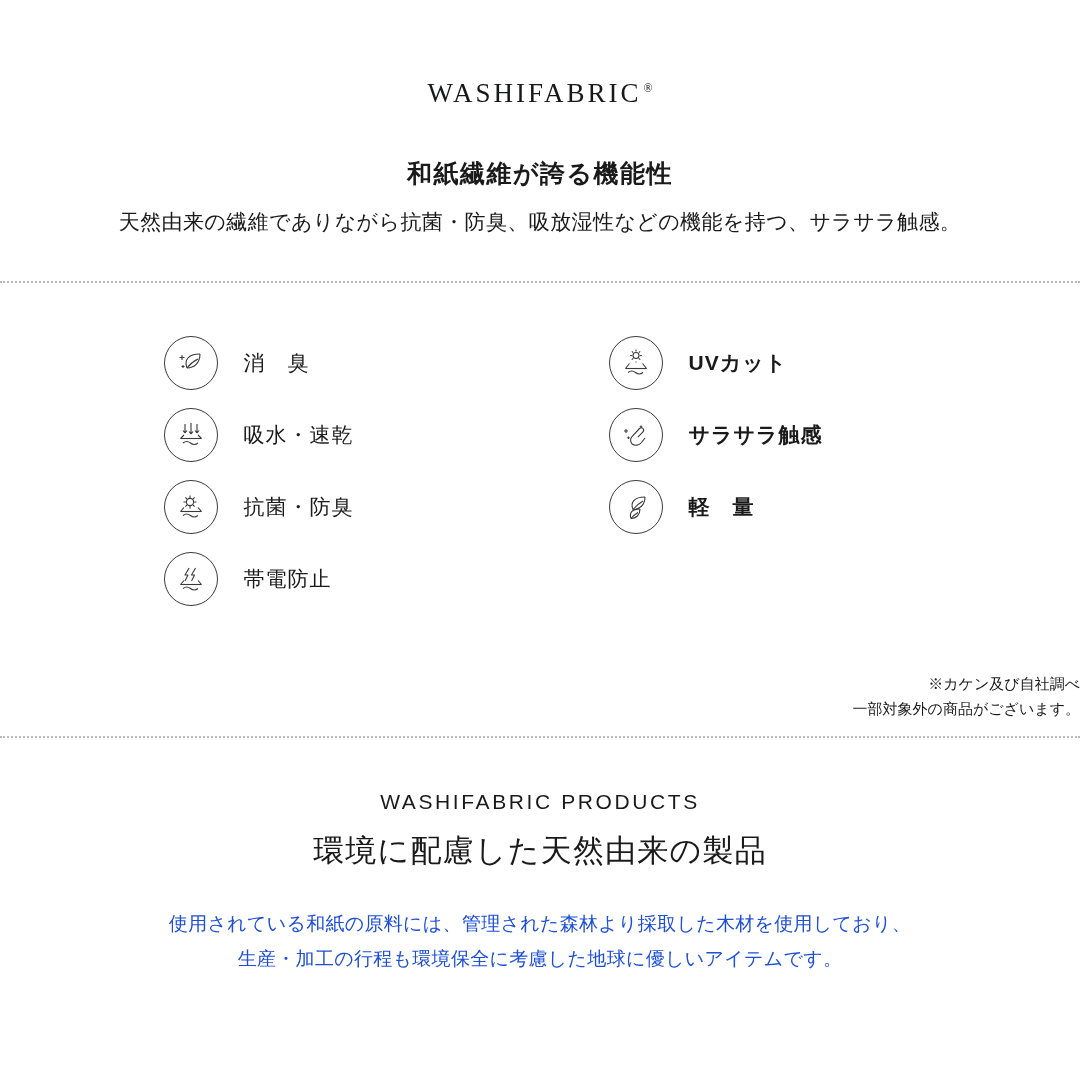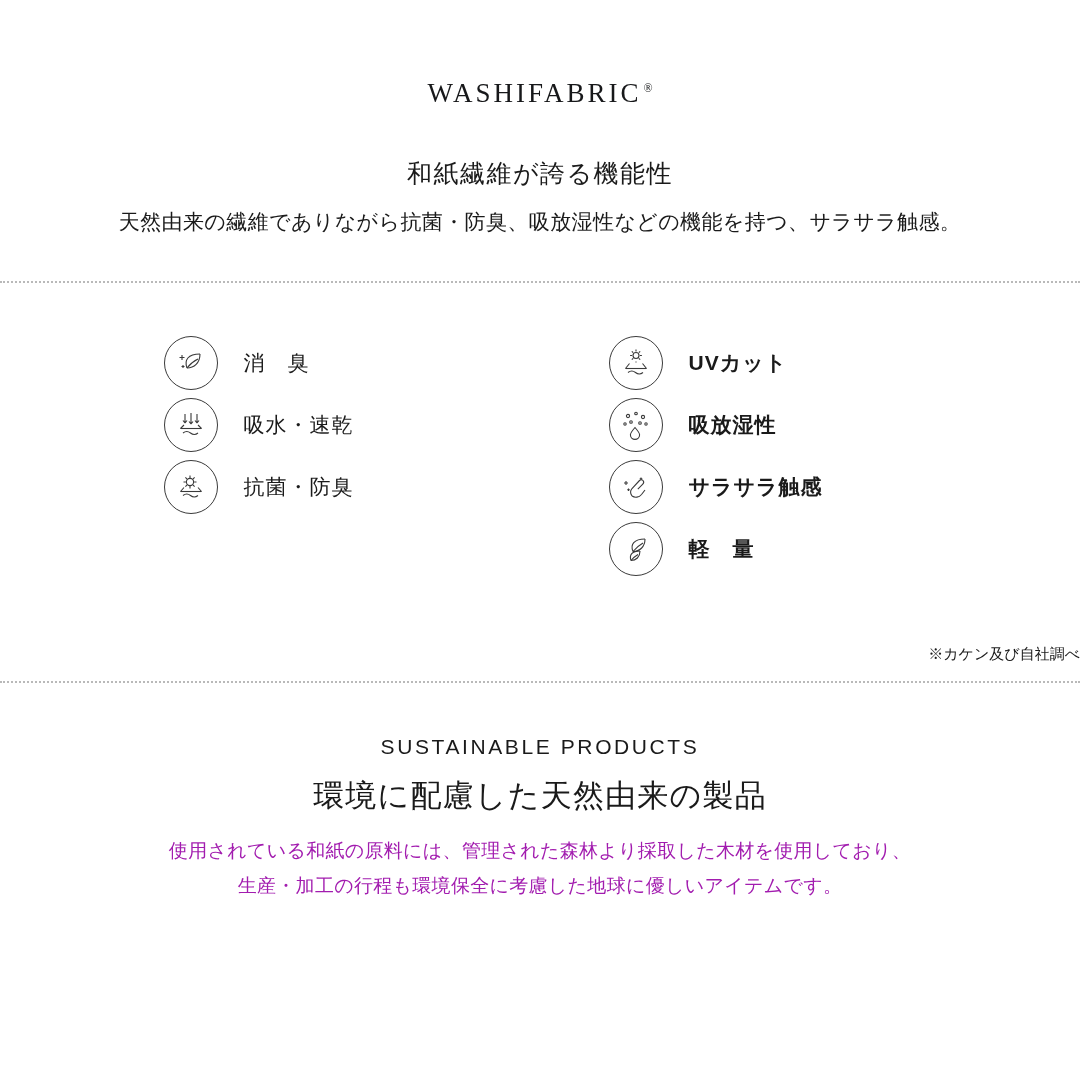--- a/index.html
+++ b/index.html
@@ -39,21 +39,21 @@
   }
 
   
   .intro {
     text-align: center;
     margin-top: 48px;
   }
   .intro h2 {
     margin: 0;
     font-size: 25px;
-    font-weight: 400;
+    font-weight: 700;
     letter-spacing: 1.5px;
     color: #1a1a1a;
   }
   .intro p {
     margin: 18px 0 0 0;
     font-size: 21px;
     font-weight: 400;
     letter-spacing: 0.4px;
     color: #1a1a1a;
   }
@@ -71,21 +71,21 @@
   
   .features {
     display: flex;
     justify-content: center;
     gap: 0;
     padding-top: 55px;
   }
   .feature-col {
     display: flex;
     flex-direction: column;
-    gap: 12px;
+    gap: 22px;
   }
   .feature-col.left { width: 320px; margin-left: 22px;}
   .feature-col.right { width: 330px; margin-left: 125px; font-weight: bold;}
   .feature {
     display: flex;
     align-items: center;
     height: 50px;
   }
   .icon-circle {
     width: 52px;
@@ -134,25 +134,25 @@
     color: #1a1a1a;
   }
   .sustain h4 {
     margin: 16px 0 0 0;
     font-size: 31px;
     font-weight: 400;
     letter-spacing: 1.2px;
     color: #1a1a1a;
   }
   .sustain .body {
-    margin-top: 16px;
+    margin-top: 34px;
     font-size: 19px;
     line-height: 1.85;
     letter-spacing: 0.3px;
-    color: #a21caf;
+    color: #1d4ed8;
   }
 </style>
 </head>
 <body>
 
 <div class="page">
 
   <div class="brand">
     <span>WASHIFABRIC</span><span class="reg">®</span>
   </div>
@@ -201,53 +201,50 @@
             <circle cx="16" cy="12" r="3.6"></circle>
             <path d="M16 5.5v2.4M16 16.1v2.4M9.5 12h2.4M20.1 12h2.4M11.4 7.4l1.7 1.7M18.9 14.9l1.7 1.7M20.6 7.4l-1.7 1.7M13.1 14.9l-1.7 1.7"></path>
             <path d="M6.5 21.5h21"></path>
             <path d="M6.5 21.5l3.5-4M27.5 21.5l-3.5-4"></path>
             <path d="M9 25.5c2.5-2 5-2 7.5 0 2.5 2 5 2 7.5 0"></path>
           </svg>
         </span>
         <span class="feature-label">抗菌・防臭</span>
       </div>
 
+      <div class="feature">
+        <span class="icon-circle">
+          <svg width="34" height="34" viewBox="0 0 34 34" fill="none" stroke="#3a3a3a" stroke-width="1.1">
+            <path d="M15 6l-4 7h3l-3 6" stroke-linejoin="round"></path>
+            <path d="M21.5 6l-4 7h3l-3 6" stroke-linejoin="round"></path>
+            <path d="M6.5 22.5h21"></path>
+            <path d="M6.5 22.5l3.5-4M27.5 22.5l-3.5-4"></path>
+            <path d="M9 26.5c2.5-2 5-2 7.5 0 2.5 2 5 2 7.5 0"></path>
+          </svg>
+        </span>
+        <span class="feature-label">帯電防止</span>
+      </div>
 
     </div>
 
     <div class="feature-col right">
 
       <div class="feature">
         <span class="icon-circle">
           <svg width="34" height="34" viewBox="0 0 34 34" fill="none" stroke="#3a3a3a" stroke-width="1.1">
             <circle cx="17" cy="9.5" r="3"></circle>
             <path d="M17 3.6v2M17 15.4v1.2M11.1 9.5h2M20.9 9.5h2M12.8 5.3l1.4 1.4M19.8 12.3l1.4 1.4M21.2 5.3l-1.4 1.4M14.2 12.3l-1.4 1.4"></path>
             <path d="M6.5 22.5h21"></path>
             <path d="M6.5 22.5l4-5M27.5 22.5l-4-5"></path>
             <path d="M9 26.5c2.5-2 5-2 7.5 0 2.5 2 5 2 7.5 0"></path>
           </svg>
         </span>
         <span class="feature-label">UVカット</span>
       </div>
 
-      <div class="feature">
-        <span class="icon-circle">
-          <svg width="36" height="36" viewBox="0 0 36 36" fill="none" stroke="#3a3a3a" stroke-width="1.1">
-            <circle cx="10" cy="9" r="1.6"></circle>
-            <circle cx="18" cy="6.5" r="1.3"></circle>
-            <circle cx="25" cy="10" r="1.6"></circle>
-            <circle cx="13" cy="15" r="1.3"></circle>
-            <circle cx="22" cy="16" r="1.3"></circle>
-            <circle cx="28" cy="17" r="1.2"></circle>
-            <circle cx="7" cy="17" r="1.2"></circle>
-            <path d="M17 20.5c-3 3.5-4.6 5.4-4.6 7.3a4.6 4.6 0 0 0 9.2 0c0-1.9-1.6-3.8-4.6-7.3z"></path>
-          </svg>
-        </span>
-        <span class="feature-label">吸放湿性</span>
-      </div>
 
       <div class="feature">
         <span class="icon-circle">
           <svg width="36" height="36" viewBox="0 0 36 36" fill="none" stroke="#3a3a3a" stroke-width="1.1">
             <path d="M14 27c-1.5-2-2-5 0-7.5l7.5-8c1-1.1 2.6-1.1 3.5 0 .9 1.1.8 2.6-.2 3.6l-5 5"></path>
             <path d="M14 27c3 2 7 1.5 9.5-1.5l3.5-4.5"></path>
             <path d="M8 12v4M6 14h4"></path>
             <path d="M10.5 19.5v2.6M9.2 20.8h2.6"></path>
             <path d="M23 8.5v2.6M21.7 9.8h2.6"></path>
           </svg>
@@ -267,26 +264,27 @@
           </svg>
         </span>
         <span class="feature-label spaced">軽　量</span>
       </div>
 
     </div>
   </div>
 
   <div class="notes">
     <div>※カケン及び自社調べ</div>
+    <div>一部対象外の商品がございます。</div>
   </div>
 
   <hr class="divider bottom" style="margin-top:14px;">
 
   <div class="sustain">
-    <h3>SUSTAINABLE PRODUCTS</h3>
+    <h3>WASHIFABRIC PRODUCTS</h3>
     <h4>環境に配慮した天然由来の製品</h4>
     <div class="body">
       <div>使用されている和紙の原料には、管理された森林より採取した木材を使用しており、</div>
       <div>生産・加工の行程も環境保全に考慮した地球に優しいアイテムです。</div>
     </div>
   </div>
 
 </div>
 
 </body></html>

